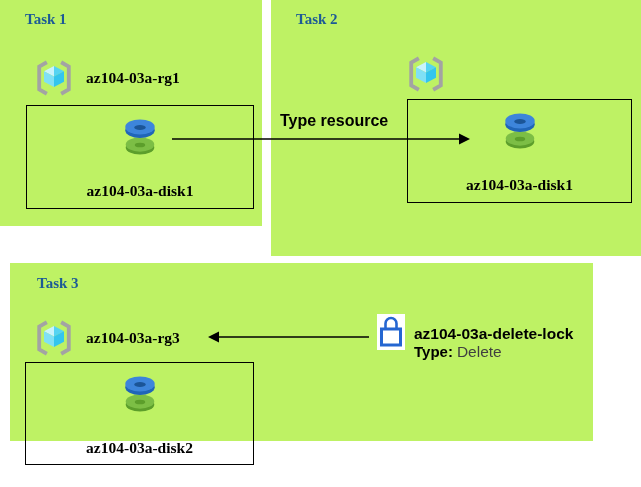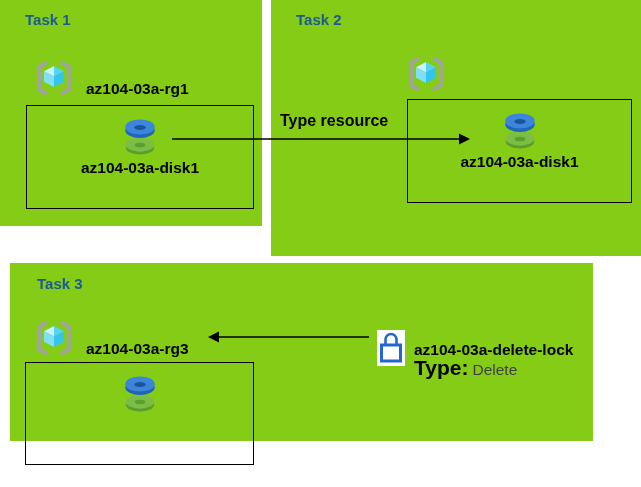--- a/index.html
+++ b/index.html
@@ -1,51 +1,51 @@
 <!DOCTYPE html>
 <html><head>
 <meta charset="utf-8">
 <style>
   html, body { margin:0; padding:0; background:#ffffff; }
   body { font-family:"Liberation Sans", sans-serif; }
   .canvas { position:relative; width:641px; height:487px; background:#ffffff; overflow:hidden; }
 
-  .panel { position:absolute; background:#84cc16; }
+  .panel { position:absolute; background:#bef264;font-family:Liberation Serif, serif; }
   .panel-t1 { left:0px;   top:0px;   width:262px; height:226px; }
   .panel-t2 { left:271px; top:0px;   width:370px; height:256px; }
   .panel-t3 { left:10px;  top:263px; width:583px; height:178px; }
 
   .task-label { position:absolute; font-size:15px; font-weight:bold; color:#1c5a96; }
   .t1-label { left:25px; top:11px; }
   .t2-label { left:25px; top:11px; }
   .t3-label { left:27px; top:12px; }
 
-  .rg-row { position:absolute; display:flex; align-items:flex-end; gap:11px; }
+  .rg-row { position:absolute; display:flex; align-items:center; gap:11px; }
   .t1-rg { left:33px; top:58px; }
   .t2-rg { left:134px; top:54px; }
   .t3-rg { left:23px; top:55px; }
   .rg-name { font-size:15.5px; font-weight:bold; color:#000; white-space:nowrap; }
 
   .res-box { position:absolute; border:1.5px solid #000; box-sizing:border-box;
-             display:flex; flex-direction:column; align-items:center; padding-top:9px; }
+             display:flex; flex-direction:column; align-items:center; padding-top:9px;gap:23px; }
   .t1-box { left:26px;  top:105px; width:228px; height:104px; }
   .t2-box { left:136px; top:99px;  width:225px; height:104px; }
   .t3-box { left:15px;  top:99px;  width:229px; height:103px; }
   .disk-name { font-size:15.5px; font-weight:bold; color:#000; margin-top:2px; white-space:nowrap; }
 
   .arrow-svg { position:absolute; }
   .move-arrow { left:167px; top:130px; }
   .lock-arrow { left:203px; top:329px; }
   .move-label { position:absolute; left:280px; top:112px; font-size:16px; font-weight:bold; color:#000; }
 
-  .lock-group { position:absolute; left:377px; top:330px; display:flex; align-items:flex-start; gap:9px; }
+  .lock-group { position:absolute; left:377px; top:314px; display:flex; align-items:flex-start; gap:9px; }
   .lock-badge { width:28px; height:36px; background:#ffffff; display:flex; align-items:center; justify-content:center; }
   .lock-text { margin-top:11px; line-height:18px; white-space:nowrap; }
   .lock-name { font-size:15.5px; font-weight:bold; color:#000; }
-  .lock-type-label { font-size:21px; font-weight:bold; color:#000; }
+  .lock-type-label { font-size:15px; font-weight:bold; color:#000; }
   .lock-type-value { font-size:15.5px; color:#404040; margin-left:4px; }
 
   .rg-icon { width:42px; height:40px; }
   .disk-icon { width:38px; height:42px; }
 </style>
 </head>
 <body>
 
 <svg width="0" height="0" style="position:absolute" aria-hidden="true">
   <defs>
@@ -110,20 +110,21 @@
     <div class="rg-row t3-rg">
       <svg class="rg-icon">
           <use href="#sym-rg"></use>
         </svg>
       <span class="rg-name">az104-03a-rg3</span>
     </div>
     <div class="res-box t3-box">
       <svg class="disk-icon">
           <use href="#sym-disk"></use>
         </svg>
+      <span class="disk-name">az104-03a-disk2</span>
     </div>
   </section>
 
   <span class="move-label">Type resource</span>
   <svg class="arrow-svg move-arrow" width="310" height="18" viewBox="0 0 310 18">
     <line x1="5" y1="9" x2="292" y2="9" stroke="#000" stroke-width="1.6"></line>
     <polygon points="292,3.5 303,9 292,14.5" fill="#000"></polygon>
   </svg>
 
   <svg class="arrow-svg lock-arrow" width="172" height="16" viewBox="0 0 172 16">

